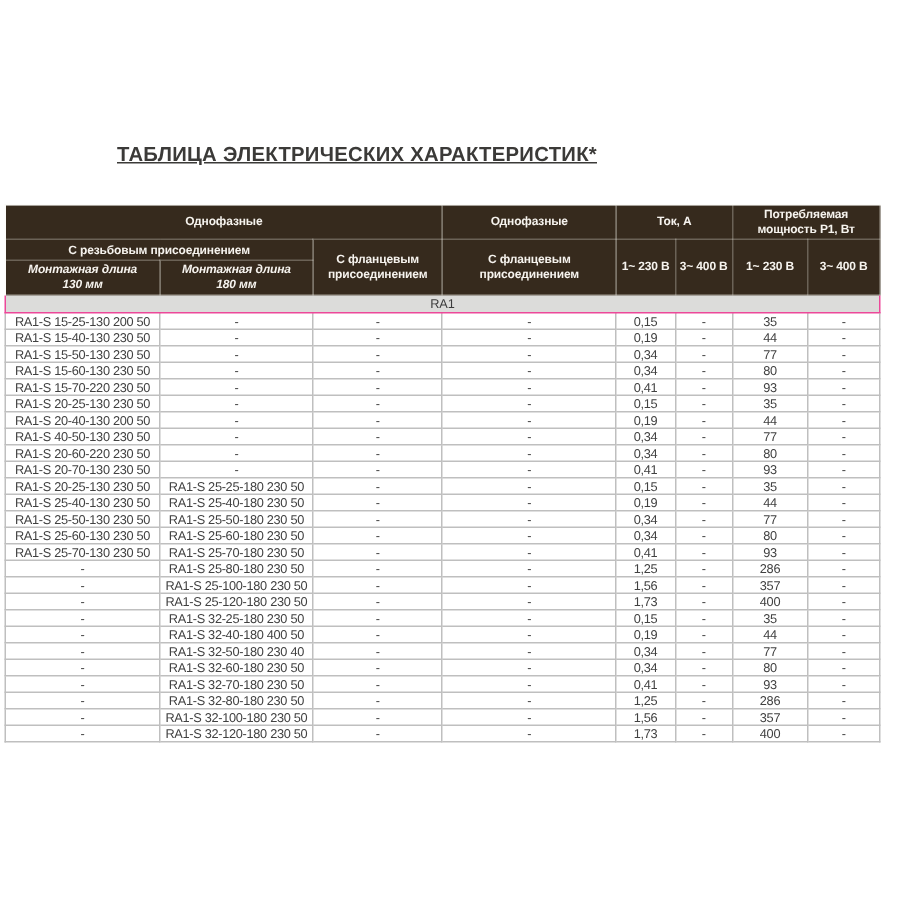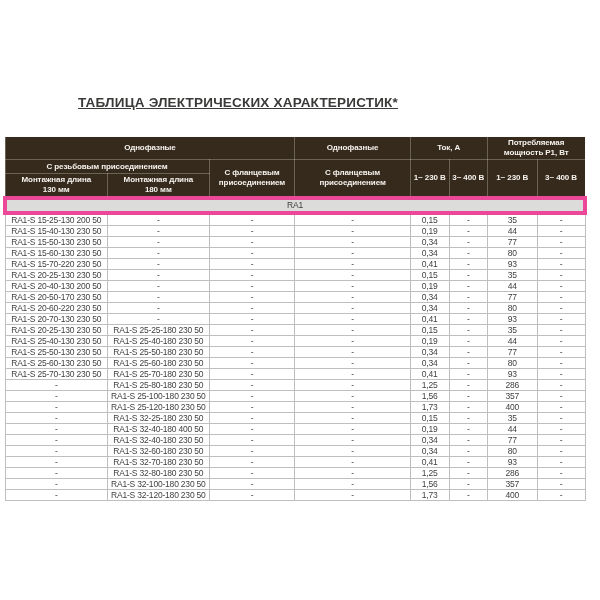--- a/index.html
+++ b/index.html
@@ -20,28 +20,28 @@
   
   thead th {
     background:#362a1d; color:#f6f3ee;
     font-size:8px; font-weight:bold; text-align:center; vertical-align:middle;
     border:1px solid rgba(246,243,238,0.28);
     letter-spacing:-0.1px; line-height:1.25;
     padding:1px 2px;
   }
   thead tr.h1 th { height:19px; }
   thead tr.h2 th { height:14px; }
-  thead tr.h3 th { height:21px; }
+  thead tr.h3 th { height:21px;font-style:italic; }
   thead th.wrap { white-space:pre-line; }
 
   
   td.band {
     background:#dcdcda; color:#3c3c3c;
     font-size:8.5px; text-align:center; height:11px; line-height:11px;
-    border:4px solid #ec4899; letter-spacing:-0.1px;
+    border:1px solid #ec4899; letter-spacing:-0.1px;
   }
 
   
   tbody td {
     background:#ffffff; color:#414141;
     font-size:8.5px; text-align:center;
     height:11px; line-height:10px;
     border:1px solid #bfbfbf;
     white-space:nowrap; overflow:hidden;
     letter-spacing:-0.2px; padding:0 1px;
@@ -159,21 +159,21 @@
           <td>RA1-S 20-40-130 200 50</td>
           <td>-</td>
           <td>-</td>
           <td>-</td>
           <td>0,19</td>
           <td>-</td>
           <td>44</td>
           <td>-</td>
         </tr>
         <tr>
-          <td>RA1-S 20-50-170 230 50</td>
+          <td>RA1-S 40-50-130 230 50</td>
           <td>-</td>
           <td>-</td>
           <td>-</td>
           <td>0,34</td>
           <td>-</td>
           <td>77</td>
           <td>-</td>
         </tr>
         <tr>
           <td>RA1-S 20-60-220 230 50</td>
@@ -290,21 +290,21 @@
           <td>RA1-S 32-40-180 400 50</td>
           <td>-</td>
           <td>-</td>
           <td>0,19</td>
           <td>-</td>
           <td>44</td>
           <td>-</td>
         </tr>
         <tr>
           <td>-</td>
-          <td>RA1-S 32-40-180 230 50</td>
+          <td>RA1-S 32-50-180 230 40</td>
           <td>-</td>
           <td>-</td>
           <td>0,34</td>
           <td>-</td>
           <td>77</td>
           <td>-</td>
         </tr>
         <tr>
           <td>-</td>
           <td>RA1-S 32-60-180 230 50</td>

